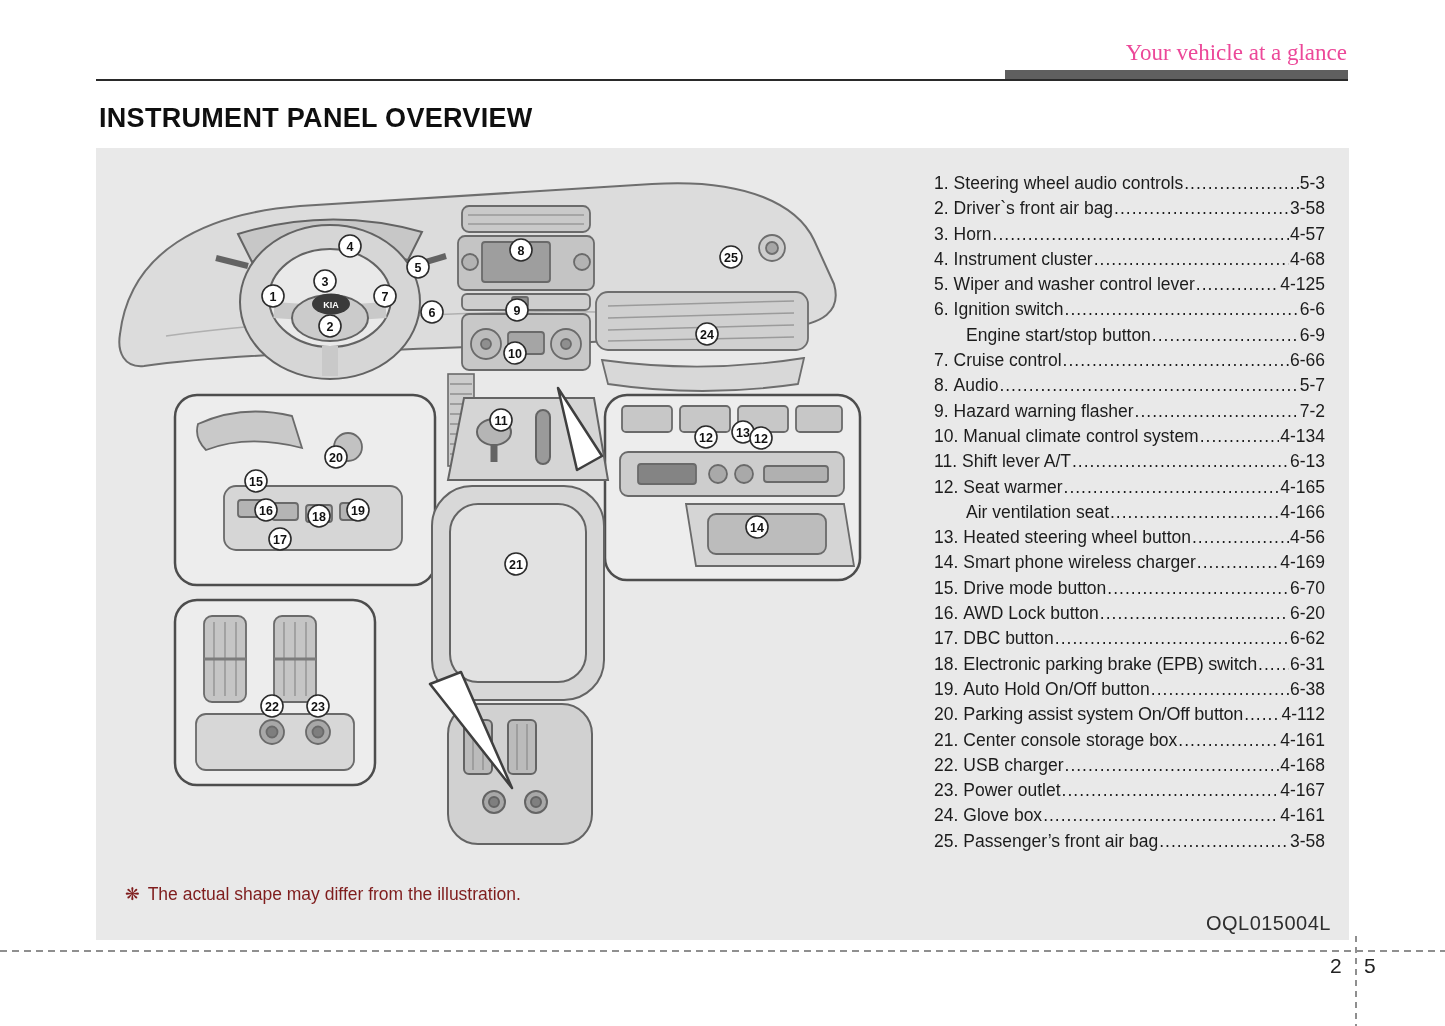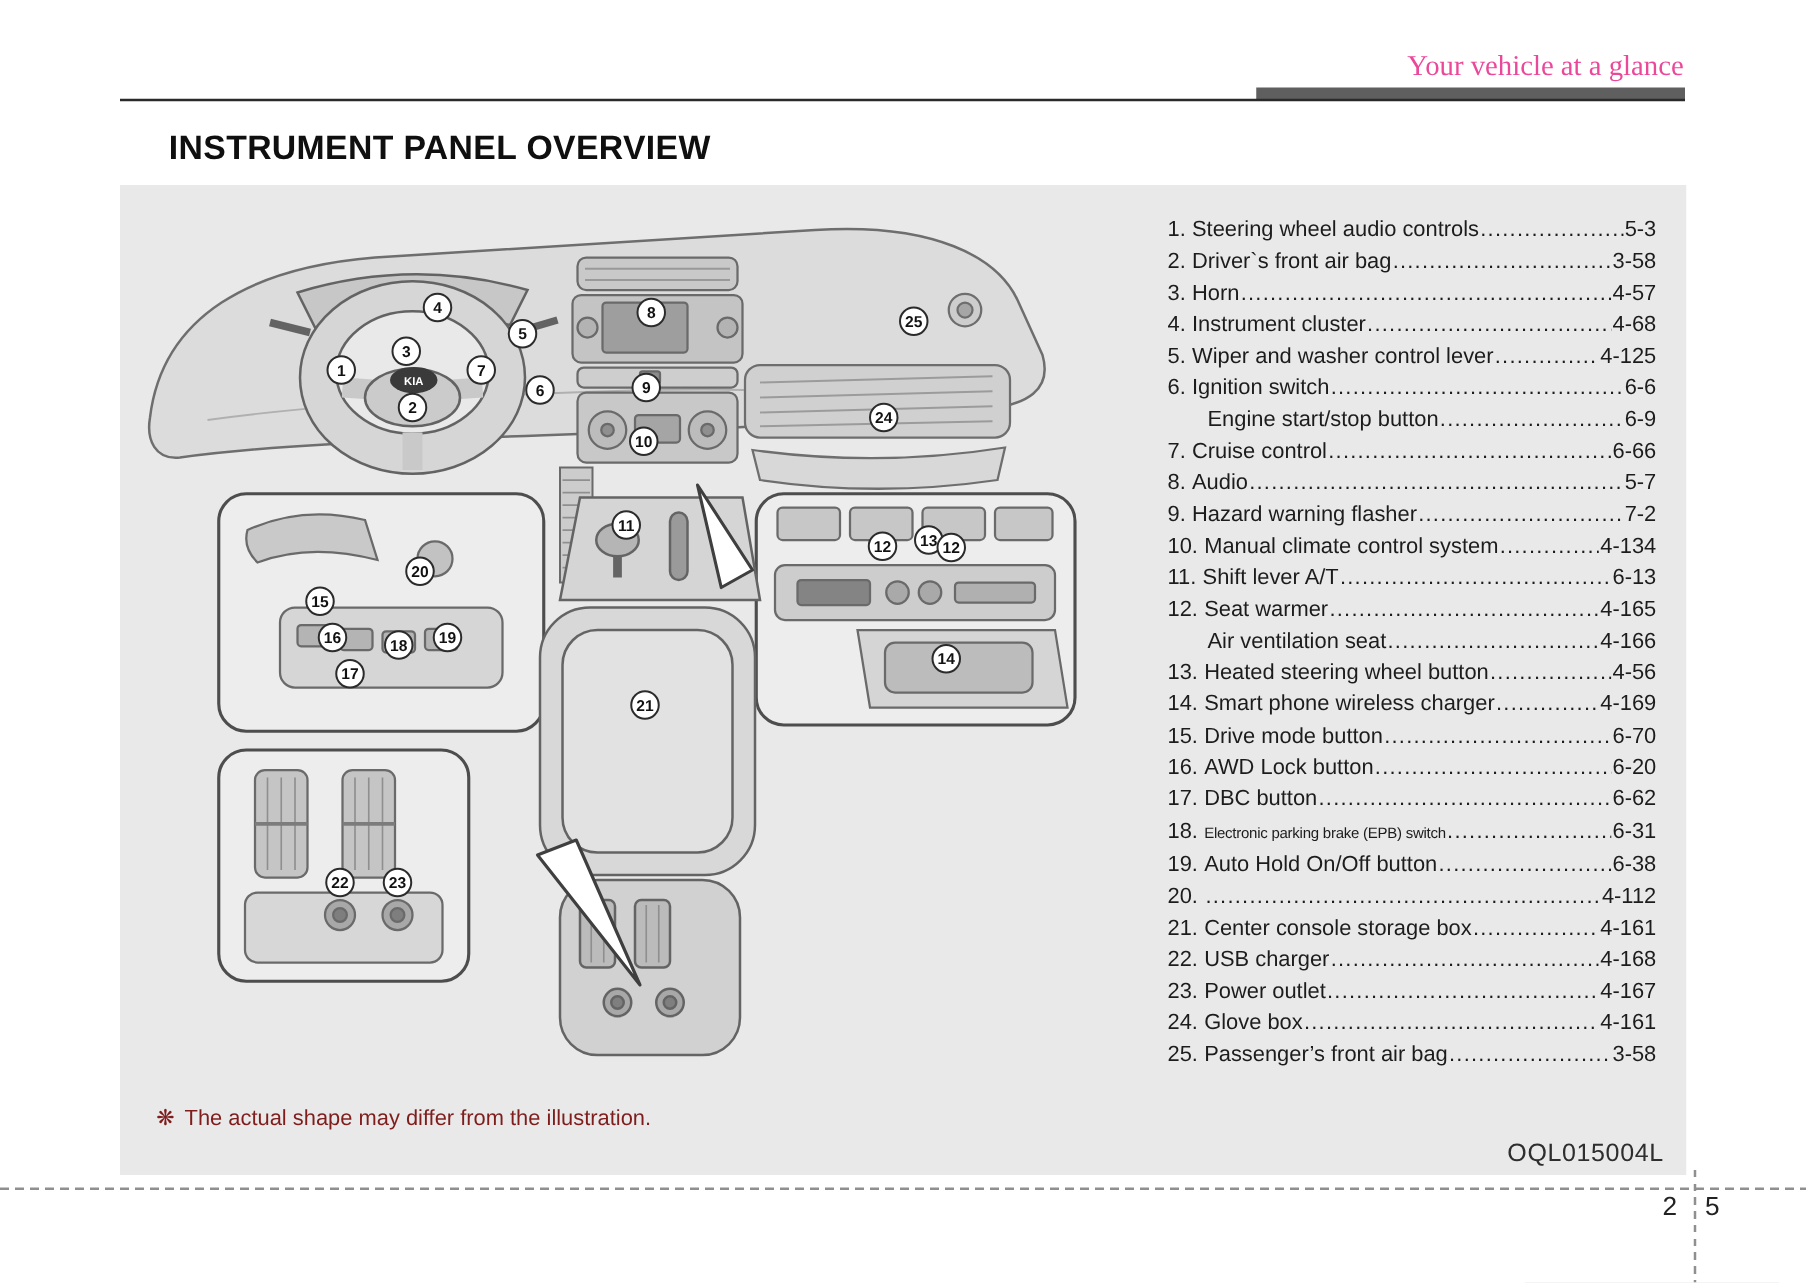--- a/index.html
+++ b/index.html
@@ -22,21 +22,20 @@
     width: 343px; height: 10px; background: #5f5f5f;
   }
   .header-rule {
     position: absolute; top: 79px; left: 96px;
     width: 1252px; height: 2px; background: #2a2a2a;
   }
   .page-title {
     position: absolute; top: 103px; left: 99px;
     font-size: 27px; font-weight: 700; color: #0f0f0f;
     letter-spacing: 0.3px;
-    margin-left: 36px;
   }
   
   .content-panel {
     position: absolute; left: 96px; top: 148px;
     width: 1253px; height: 792px;
     background: #e9e9e9;
   }
   .illustration {
     position: absolute; left: 0; top: 0;
   }
@@ -51,21 +50,21 @@
   .legend-row .dots {
     flex: 1 1 auto; min-width: 6px; overflow: hidden;
     white-space: nowrap; margin: 0 1px;
   }
   .legend-row .dots::after {
     content: "..........................................................................................";
     letter-spacing: 1px;
   }
   .legend-row .pageref { flex: 0 0 auto; white-space: nowrap; }
   .legend-row.sub { padding-left: 27px; }
-  .legend-row.tight .label { font-size: 12px; letter-spacing: -0.2px; }
+  .legend-row.tight .label { font-size: 18px; letter-spacing: -0.2px; }
   
   .footnote {
     position: absolute; left: 29px; top: 736px;
     font-size: 17.5px; color: #7f1d1d; white-space: nowrap;
   }
   .footnote .marker { margin-right: 8px; }
   .image-code {
     position: absolute; right: 18px; bottom: 5px;
     font-size: 20px; color: #2e2e2e; letter-spacing: 0.5px;
   }
@@ -443,20 +442,21 @@
         <span class="pageref">6-31</span>
       </div>
       <div class="legend-row">
         <span class="num">19.</span>
         <span class="label">Auto Hold On/Off button</span>
         <span class="dots"></span>
         <span class="pageref">6-38</span>
       </div>
       <div class="legend-row tight">
         <span class="num">20.</span>
+        <span class="label">Parking assist system On/Off button</span>
         <span class="dots"></span>
         <span class="pageref">4-112</span>
       </div>
       <div class="legend-row">
         <span class="num">21.</span>
         <span class="label">Center console storage box</span>
         <span class="dots"></span>
         <span class="pageref">4-161</span>
       </div>
       <div class="legend-row">

